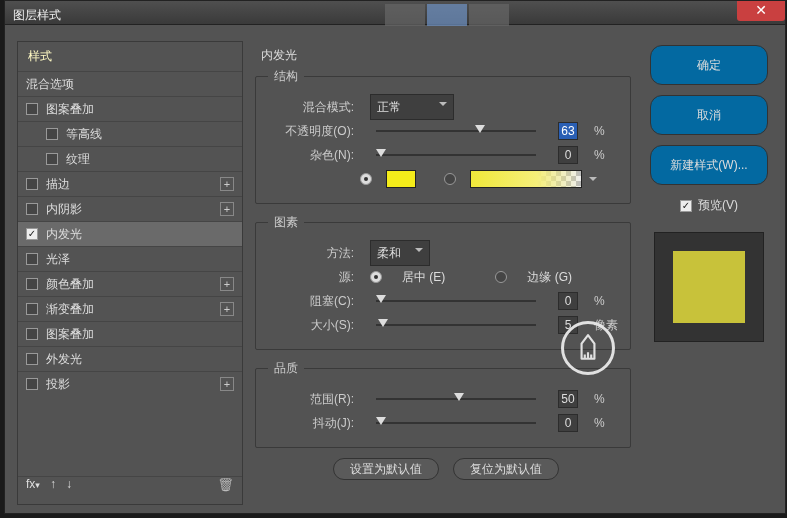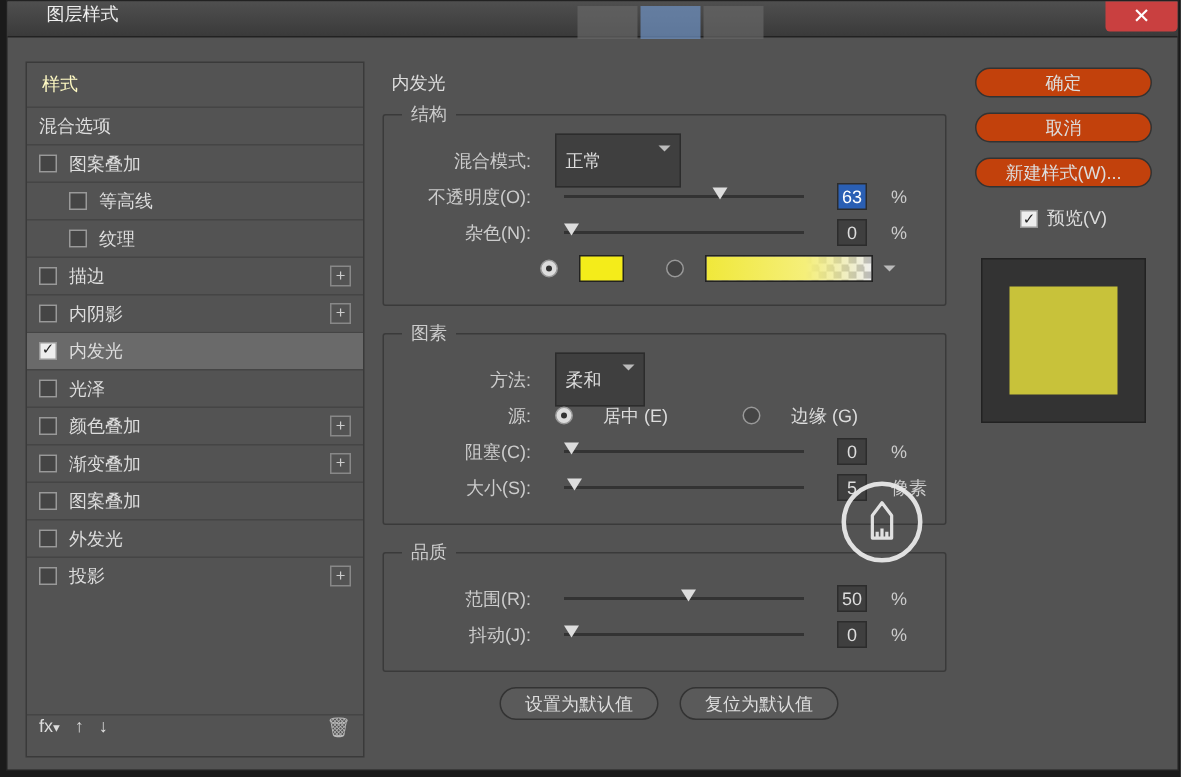--- a/index.html
+++ b/index.html
@@ -1,18 +1,18 @@
 <!DOCTYPE html>
 <html><head>
 <meta charset="utf-8">
 <style>
 *{box-sizing:border-box;margin:0;padding:0;font-family:"Microsoft YaHei",Arial,sans-serif;font-size:12px;color:#ddd;-webkit-user-select:none;user-select:none}
 body{background:#1a1a1a;width:787px;height:518px;overflow:hidden}
 .outer{position:absolute;left:4px;top:0;width:782px;height:514px;background:#535353;border:1px solid #222}
-.titlebar{position:relative;height:24px;background:linear-gradient(#4f4f4f,#3a3a3a);border-bottom:1px solid #222;display:flex;align-items:flex-start;padding-left:26px}
+.titlebar{position:relative;height:24px;background:linear-gradient(#4f4f4f,#3a3a3a);border-bottom:1px solid #222;display:flex;align-items:flex-end;padding-left:8px}
 .titlebar .title{color:#eee}
 .titlebar .tabstrip{position:absolute;left:380px;top:3px;display:flex;gap:2px}
 .titlebar .tab{width:40px;height:22px;background:#666;opacity:.7}
 .titlebar .tab.active{background:#6f93c4}
 .closebtn{position:absolute;right:0;top:0;width:48px;height:20px;background:#c94040;color:#fff;text-align:center;line-height:18px;font-size:14px;border-radius:0 0 3px 3px;cursor:pointer}
 .body{position:absolute;inset:28px 0 0 0;padding:12px 12px 8px 12px;display:flex;gap:8px}
 .leftcol{width:226px;display:flex;flex-direction:column;border:1px solid #3a3a3a;background:#535353}
 .leftcol .hdr{padding:6px 10px;color:#fef9c3}
 .leftcol .row{display:flex;align-items:center;height:25px;padding:0 8px;border-top:1px solid #454545;cursor:pointer}
 .leftcol .row.sel{background:#6a6a6a}
@@ -22,40 +22,40 @@
 .leftcol .row .plus{margin-left:auto;width:14px;height:14px;border:1px solid #888;display:flex;align-items:center;justify-content:center;font-size:11px;color:#ccc}
 .leftcol .row.indent{padding-left:28px}
 .leftcol .footer{margin-top:auto;height:28px;border-top:1px solid #454545;display:flex;padding:0 8px;gap:10px;color:#aaa}
 .leftcol .footer .sp{flex:1}
 .center{flex:1;position:relative;padding:4px 0 0 4px}
 .gtitle{color:#ddd;margin:2px 0 4px 6px}
 fieldset{border:1px solid #3a3a3a;border-radius:2px;margin:0 6px 10px 0;padding:10px 12px 12px 12px}
 legend{padding:0 6px;color:#ccc}
 .line{display:flex;align-items:center;height:24px;gap:16px}
 .lab{width:86px;text-align:right;color:#ccc}
-.select{height:36px;background:#3f3f3f;border:1px solid #2c2c2c;padding:0 4px 0 6px;display:inline-flex;align-items:center;position:relative;min-width:84px}
+.select{height:26px;background:#3f3f3f;border:1px solid #2c2c2c;padding:0 4px 0 6px;display:inline-flex;align-items:center;position:relative;min-width:84px}
 .select::after{content:"";position:absolute;right:6px;top:7px;border:4px solid transparent;border-top-color:#bbb}
 .slider{flex:1;height:6px;position:relative;margin:0 6px}
 .slider::before{content:"";position:absolute;left:0;right:0;top:2px;height:2px;background:#333}
 .slider .thumb{position:absolute;top:-3px;width:0;height:0;border:5px solid transparent;border-top:8px solid #ddd}
 .numbox{width:20px;height:18px;background:#3f3f3f;border:1px solid #2c2c2c;text-align:center;line-height:16px}
 .numbox.sel{background:#2a5fb4;color:#fff}
 .unit{width:24px;color:#ccc}
 .radio{width:12px;height:12px;border-radius:50%;border:1px solid #999;display:inline-block;margin-right:4px;position:relative;background:#454545}
 .radio.chk{background:#ddd}
 .radio.chk::after{content:"";position:absolute;inset:3px;border-radius:50%;background:#333}
 .swatch{width:30px;height:18px;border:1px solid #222;display:inline-block}
 .grad{width:112px;height:18px;border:1px solid #222;background:linear-gradient(90deg,#f0e83a 0%,#f5ef7a 60%,rgba(245,239,122,0) 100%),repeating-conic-gradient(#bbb 0 25%,#eee 0 50%) 0 0/10px 10px;position:relative}
 .grad::after{content:"";position:absolute;right:-16px;top:6px;border:4px solid transparent;border-top-color:#bbb}
 .contour{width:32px;height:24px;border:1px solid #222;background:linear-gradient(135deg,#fff 50%,#333 50%);cursor:pointer}
 .smcb{width:12px;height:12px;border:1px solid #999;background:#454545;display:inline-block}
 .actions{display:flex;gap:14px;justify-content:center;margin-top:6px}
 .btn{height:22px;padding:0 16px;background:#5a5a5a;border:1px solid #333;border-radius:11px;display:inline-flex;align-items:center;cursor:pointer}
 .rightcol{width:128px;display:flex;flex-direction:column;align-items:center;gap:10px;padding-top:4px}
-.rbtn{width:118px;height:20px;border-radius:12px;border:1px solid #333;background:#c2410c;display:flex;align-items:center;justify-content:center;cursor:pointer}
+.rbtn{width:118px;height:40px;border-radius:12px;border:1px solid #333;background:#0369a1;display:flex;align-items:center;justify-content:center;cursor:pointer}
 .prevrow{display:flex;align-items:center;gap:6px;margin-top:2px}
 .prevrow .cb{width:12px;height:12px;border:1px solid #999;background:#eee;display:inline-flex;align-items:center;justify-content:center}
 .prevrow .cb::after{content:"✓";color:#222;font-size:10px}
 .preview{width:110px;height:110px;background:#333;border:1px solid #222;display:flex;align-items:center;justify-content:center;margin-top:8px}
 .preview .sq{width:72px;height:72px;background:#c8c23a}
 .cursor{position:absolute;left:310px;top:280px;width:54px;height:54px;border:3px solid #e9e9e9;border-radius:50%;display:flex;align-items:center;justify-content:center;pointer-events:none;opacity:.95}
 .cursor svg{width:26px;height:30px}
 .trash{font-size:13px;color:#bbb}
 </style>
 </head>

